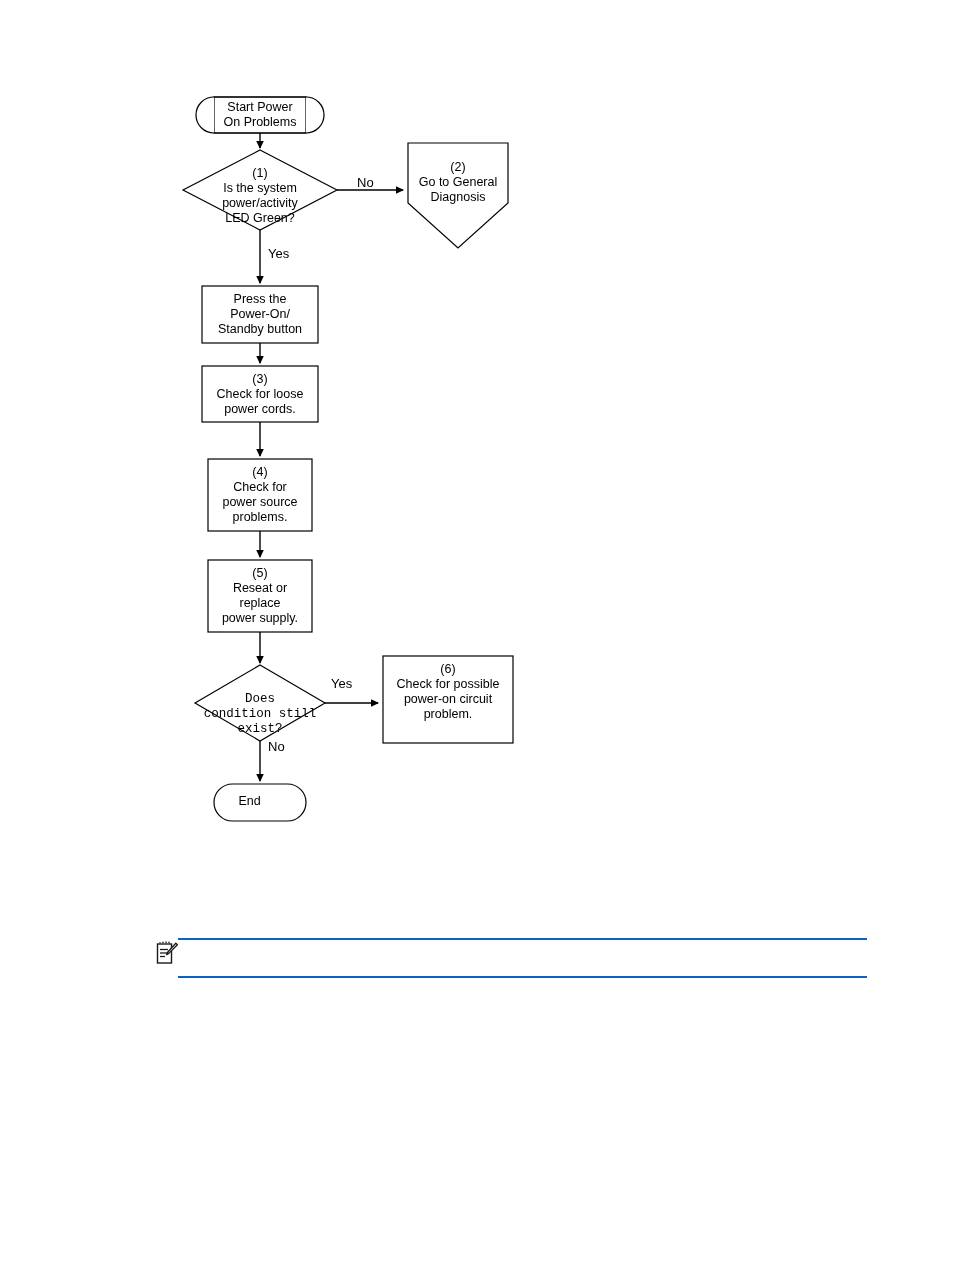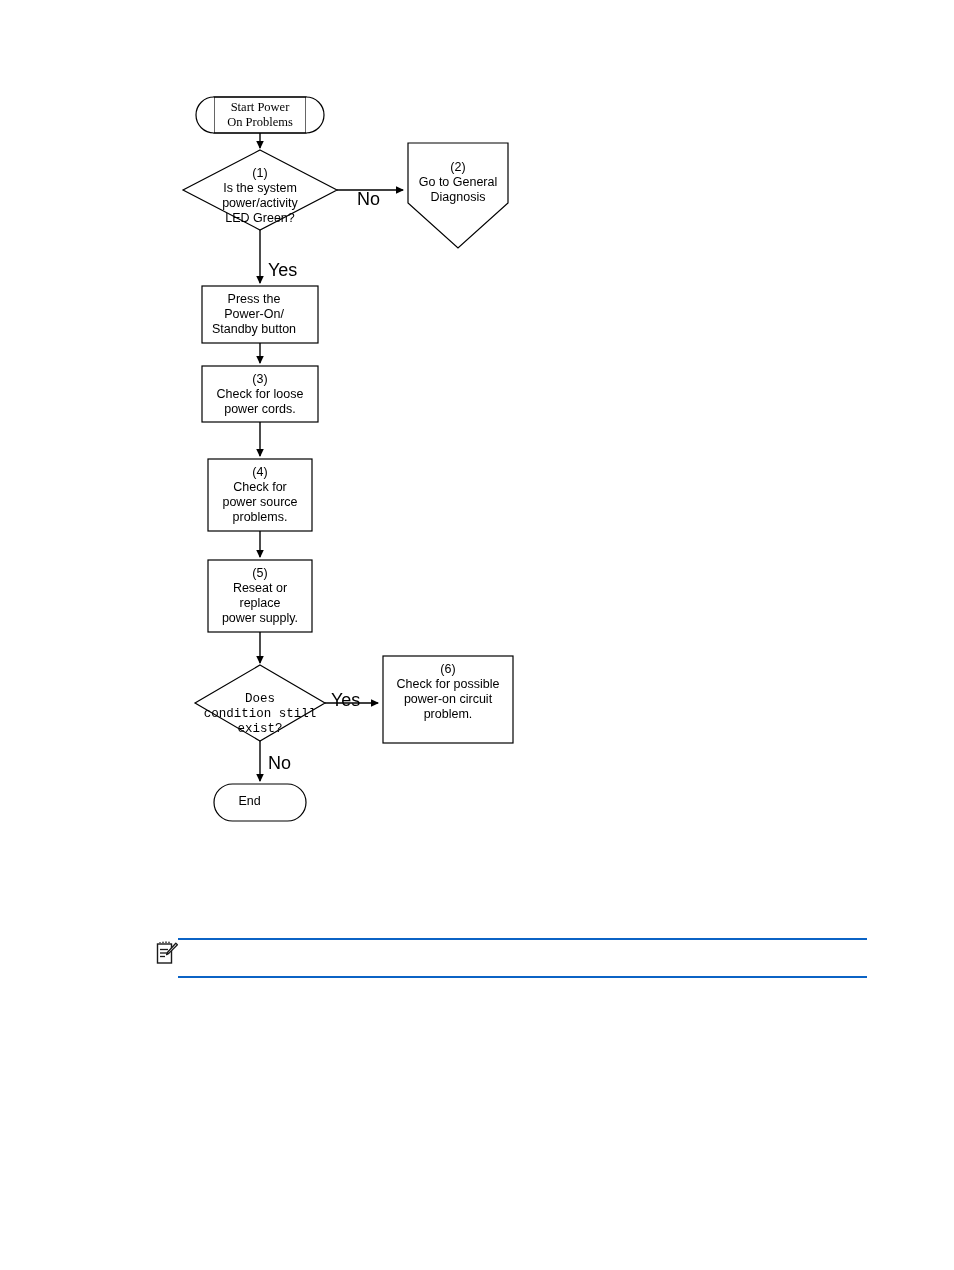--- a/index.html
+++ b/index.html
@@ -29,25 +29,24 @@
     position: absolute;
     text-align: center;
     font-size: 12.5px;
     line-height: 15px;
     color: #000;
     white-space: pre-line;
     pointer-events: none;
   }
   .edge-label {
     position: absolute;
-    font-size: 18px;
+    font-size: 13px;
     line-height: 14px;
     color: #000;
     white-space: nowrap;
-    margin-top: 16px;
   }
 
   
   #note-band {
     position: absolute;
     left: 0;
     top: 930px;
     width: 954px;
     height: 56px;
   }
@@ -121,33 +120,33 @@
 
   <line x1="325" y1="703" x2="378" y2="703" stroke="#000000" stroke-width="1.4" marker-end="url(#arrowhead)"></line>
 
   <rect x="383" y="656" width="130" height="87" fill="#ffffff" stroke="#000000" stroke-width="1.2"></rect>
 
   <line x1="260" y1="741" x2="260" y2="781" stroke="#000000" stroke-width="1.4" marker-end="url(#arrowhead)"></line>
 
   <rect x="214" y="784" width="92" height="37" rx="18.5" ry="18.5" fill="#ffffff" stroke="#000000" stroke-width="1.2"></rect>
 </svg>
 
-<div class="node-label" style="left:196px; top:100px; width:128px;font-family:Liberation Serif, serif;">Start Power
+<div class="node-label" style="left:196px; top:100px; width:128px;">Start Power
 On Problems</div>
 
 <div class="node-label" style="left:186px; top:166px; width:148px;">(1)
 Is the system
 power/activity
 LED Green?</div>
 
 <div class="node-label" style="left:398px; top:160px; width:120px;">(2)
 Go to General
 Diagnosis</div>
 
-<div class="node-label" style="left:196px; top:292px; width:116px;">Press the
+<div class="node-label" style="left:202px; top:292px; width:116px;">Press the
 Power-On/
 Standby button</div>
 
 <div class="node-label" style="left:198px; top:372px; width:124px;">(3)
 Check for loose
 power cords.</div>
 
 <div class="node-label" style="left:204px; top:465px; width:112px;">(4)
 Check for
 power source

